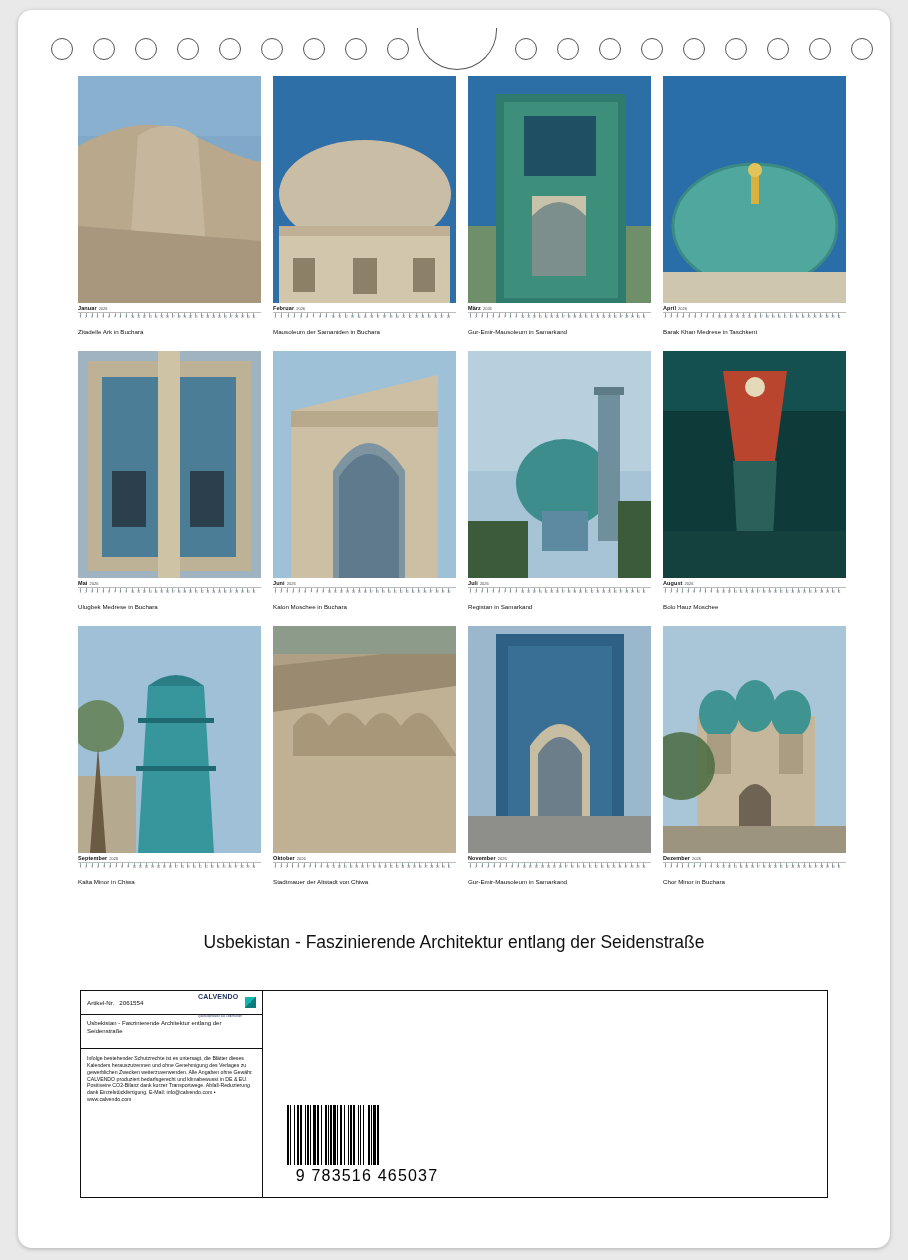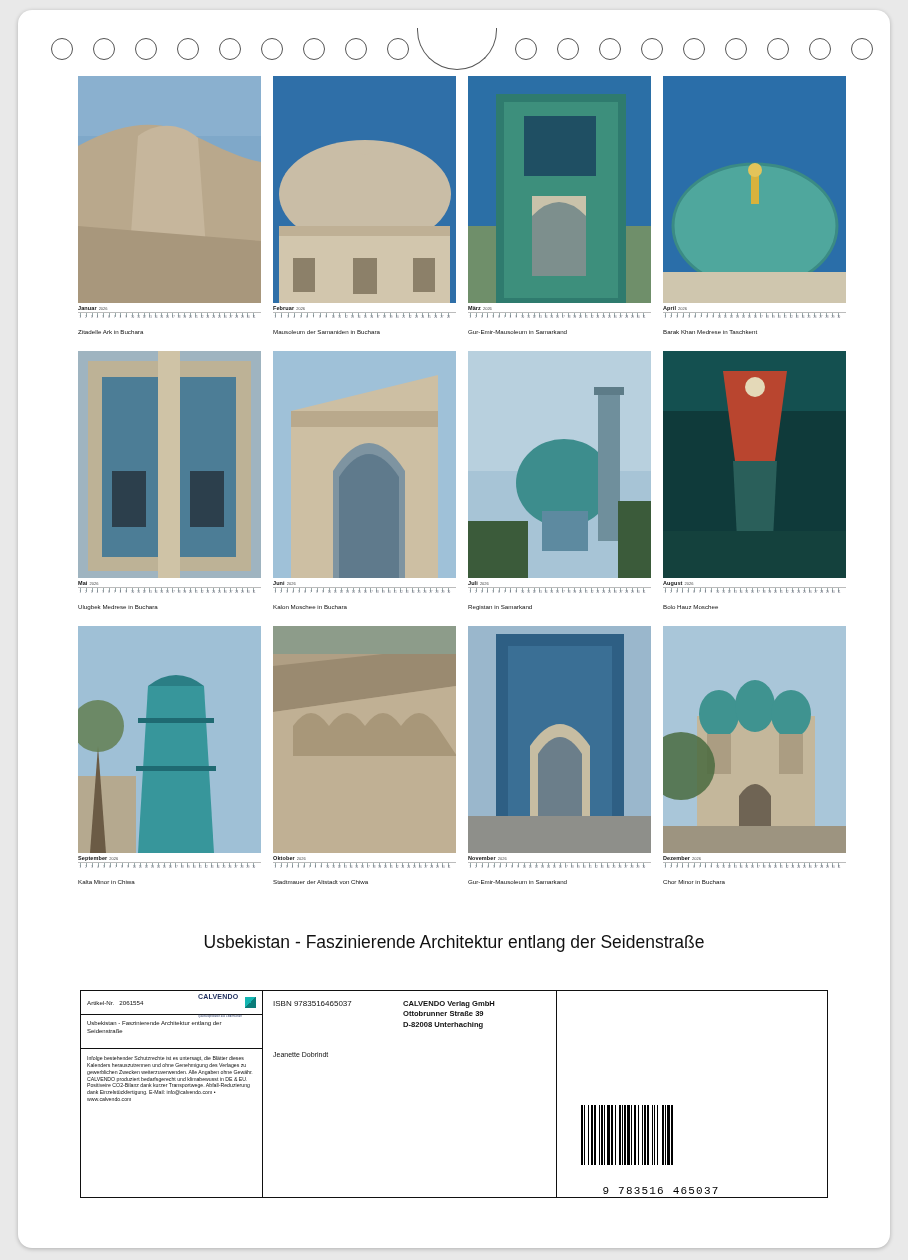--- a/index.html
+++ b/index.html
@@ -104,22 +104,22 @@
     position:absolute;left:130px;top:0;font-size:7.6px;line-height:1.35;color:#111;font-weight:bold;
   }
   .author{position:absolute;left:0;top:52px;font-size:7px;color:#111;}
   
   .barcodebox{
     position:absolute;left:24px;bottom:14px;width:160px;height:78px;
   }
   .bars{height:60px;width:160px;display:flex;align-items:flex-end;}
   .bars i{display:block;background:#000;height:100%;}
   .bcnum{
-    margin-top:20px;font-family:Liberation Mono, monospace;
-    font-size:11px;letter-spacing:1.2px;color:#000;text-align:center;width:160px;
+    margin-top:2px;font-family:Liberation Sans, sans-serif;
+    font-size:16px;letter-spacing:1.2px;color:#000;text-align:center;width:160px;
   }
   .ecolabel{
     position:absolute;right:22px;bottom:12px;width:70px;height:76px;
     background:#6ab023;border-radius:4px;
     display:flex;flex-direction:column;align-items:center;justify-content:center;
   }
   .ecoleaf{
     width:30px;height:38px;border:2.5px solid #fff;border-radius:0 22px 0 22px;
     position:relative;
   }
@@ -1149,31 +1149,20 @@
             <span class="calvendo-word">CALVENDO</span><br>
             <span class="calvendo-sub">Qualitätsprodukte aus Leidenschaft</span>
           </span>
           <span class="cal-square"></span>
         </span>
       </div>
       <div class="title-row">Usbekistan - Faszinierende Architektur entlang der Seidenstraße</div>
       <div class="legal">Infolge bestehender Schutzrechte ist es untersagt, die Blätter dieses Kalenders herauszutrennen und ohne Genehmigung des Verlages zu gewerblichen Zwecken weiterzuverwenden. Alle Angaben ohne Gewähr. CALVENDO produziert bedarfsgerecht und klimabewusst in DE &amp; EU. Positiveire CO2-Bilanz dank kurzer Transportwege. Abfall-Reduzierung dank Einzelstückfertigung. E-Mail: info@calvendo.com • www.calvendo.com</div>
     </div>
 
-    <div class="col-b">
-      <div class="col-b-inner">
-        <div class="isbn">ISBN 9783516465037</div>
-        <div class="pubblock">
-          <div>CALVENDO Verlag GmbH</div>
-          <div>Ottobrunner Straße 39</div>
-          <div>D-82008 Unterhaching</div>
-        </div>
-        <div class="author">Jeanette Dobrindt</div>
-      </div>
-    </div>
 
     <div class="col-c">
       <div class="barcodebox">
         <div class="bars">
             <i style="width: 2.1px; background: rgb(0, 0, 0);"></i>
             <i style="width: 1.05px; background: transparent;"></i>
             <i style="width: 1.05px; background: rgb(0, 0, 0);"></i>
             <i style="width: 3.15px; background: transparent;"></i>
             <i style="width: 1.05px; background: rgb(0, 0, 0);"></i>
             <i style="width: 2.1px; background: transparent;"></i>

